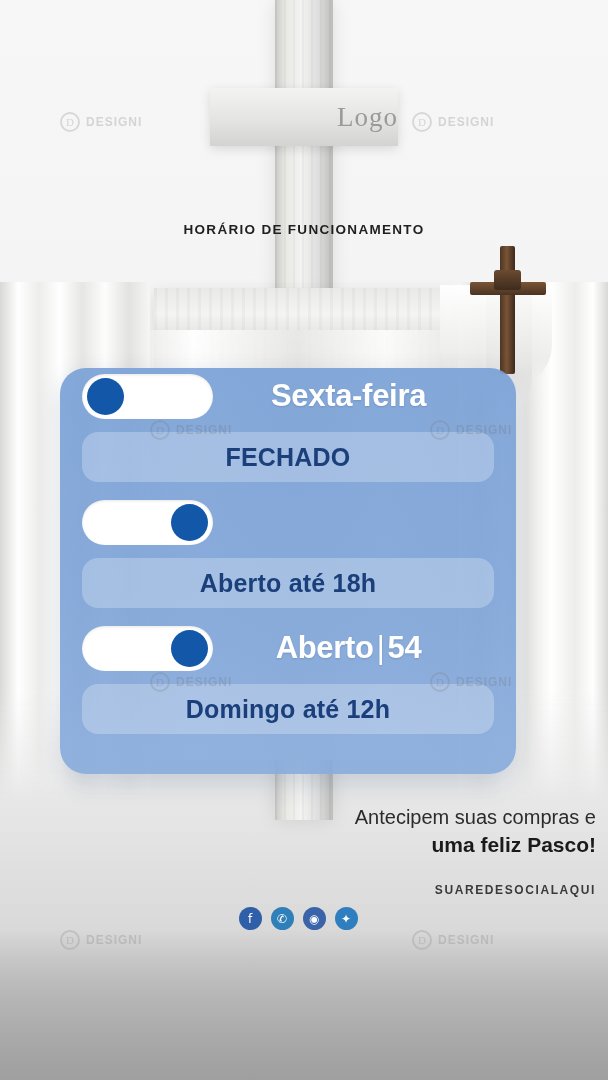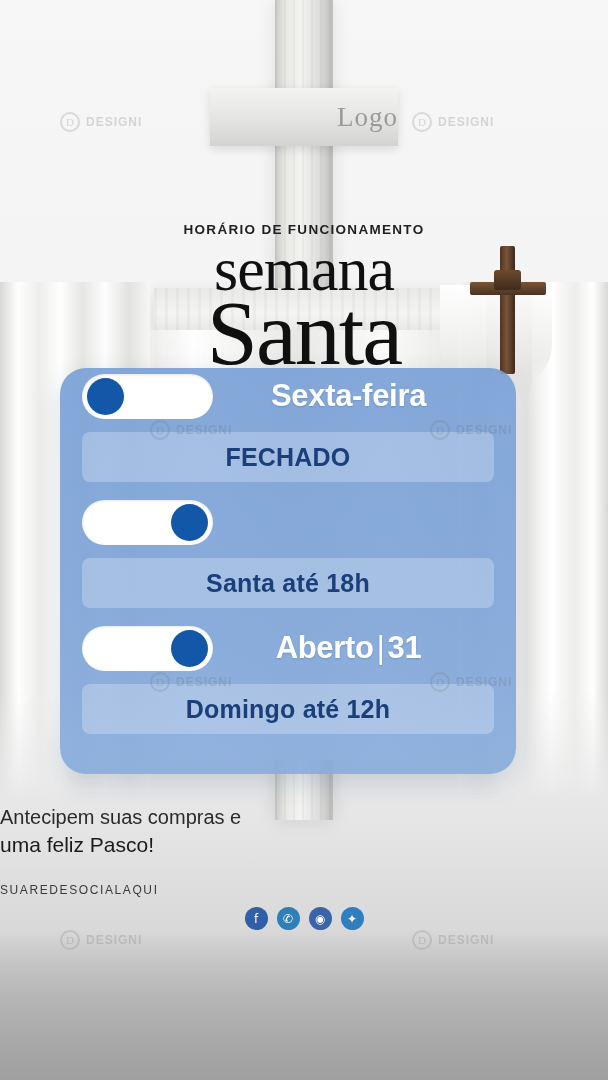--- a/index.html
+++ b/index.html
@@ -157,43 +157,43 @@
   .toggle.off .knob { left: 5px; }
   .toggle.on  .knob { right: 5px; }
   .day-label {
     flex: 1; text-align: center;
     font-size: 31px; font-weight: 700; color: #ffffff;
     letter-spacing: -0.3px; padding-right: 10px;
     text-shadow: 0 1px 2px rgba(30,60,100,0.18);
   }
   .day-label .sep { color: #ffffff; font-weight: 400; margin: 0 3px; }
   .status-bar {
-    height: 50px; border-radius: 8px;
+    height: 50px; border-radius: 16px;
     background: rgba(255,255,255,0.26);
     display: flex; align-items: center; justify-content: center;
     margin-bottom: 14px;
   }
   .status-bar span {
     font-size: 25px; font-weight: 700; color: #1a3f7a;
     letter-spacing: 0.2px;
   }
 
   
   .footer {
-    position: absolute; left: 0; right: 0; top: 806px; text-align: left;
+    position: absolute; left: 0; right: 12px; top: 806px; text-align: right;
   }
   .foot-1 {
     font-size: 20px; color: #2b2b2b; font-weight: 400;
   }
   .foot-2 {
-    font-size: 21px; color: #1a1a1a; font-weight: 400; margin-top: 4px;
+    font-size: 21px; color: #1a1a1a; font-weight: 700; margin-top: 4px;
   }
   .handle {
     margin-top: 26px; font-size: 12px; letter-spacing: 1.6px;
-    color: #3a3a3a; font-weight: 400;
+    color: #3a3a3a; font-weight: 700;
   }
   .socials {
     margin-top: 10px; display: flex; gap: 9px; justify-content: center;
   }
   .soc {
     width: 23px; height: 23px; border-radius: 50%;
     background: #2f5fa8; color: #fff;
     display: flex; align-items: center; justify-content: center;
     font-size: 12px; font-family: "DejaVu Sans", sans-serif;
   }
@@ -250,52 +250,48 @@
 
   <div class="cloth-drop"></div>
   <div class="cloth-drop2"></div>
   <div class="wood-cross">
     <div class="v"></div>
     <div class="h"></div>
     <div class="knot"></div>
   </div>
 
   <div class="eyebrow">HORÁRIO DE FUNCIONAMENTO</div>
-  <div class="title-block">
-    <div class="title-1">semana</div>
-    <div class="title-2">Santa</div>
-  </div>
 
   <div class="card">
 
     <div class="row-toggle">
       <div class="toggle off">
         <div class="knob"></div>
       </div>
       <div class="day-label">Sexta-feira</div>
     </div>
     <div class="status-bar">
       <span>FECHADO</span>
     </div>
 
     <div class="row-toggle">
       <div class="toggle on">
         <div class="knob"></div>
       </div>
     </div>
     <div class="status-bar">
-      <span>Santa até 18h</span>
+      <span>Aberto até 18h</span>
     </div>
 
     <div class="row-toggle">
       <div class="toggle on">
         <div class="knob"></div>
       </div>
       <div class="day-label">
-        <span>Aberto</span><span class="sep">|</span><span>31</span>
+        <span>Aberto</span><span class="sep">|</span><span>54</span>
       </div>
     </div>
     <div class="status-bar">
       <span>Domingo até 12h</span>
     </div>
 
   </div>
 
   <div class="footer">
     <div class="foot-1">Antecipem suas compras e</div>

